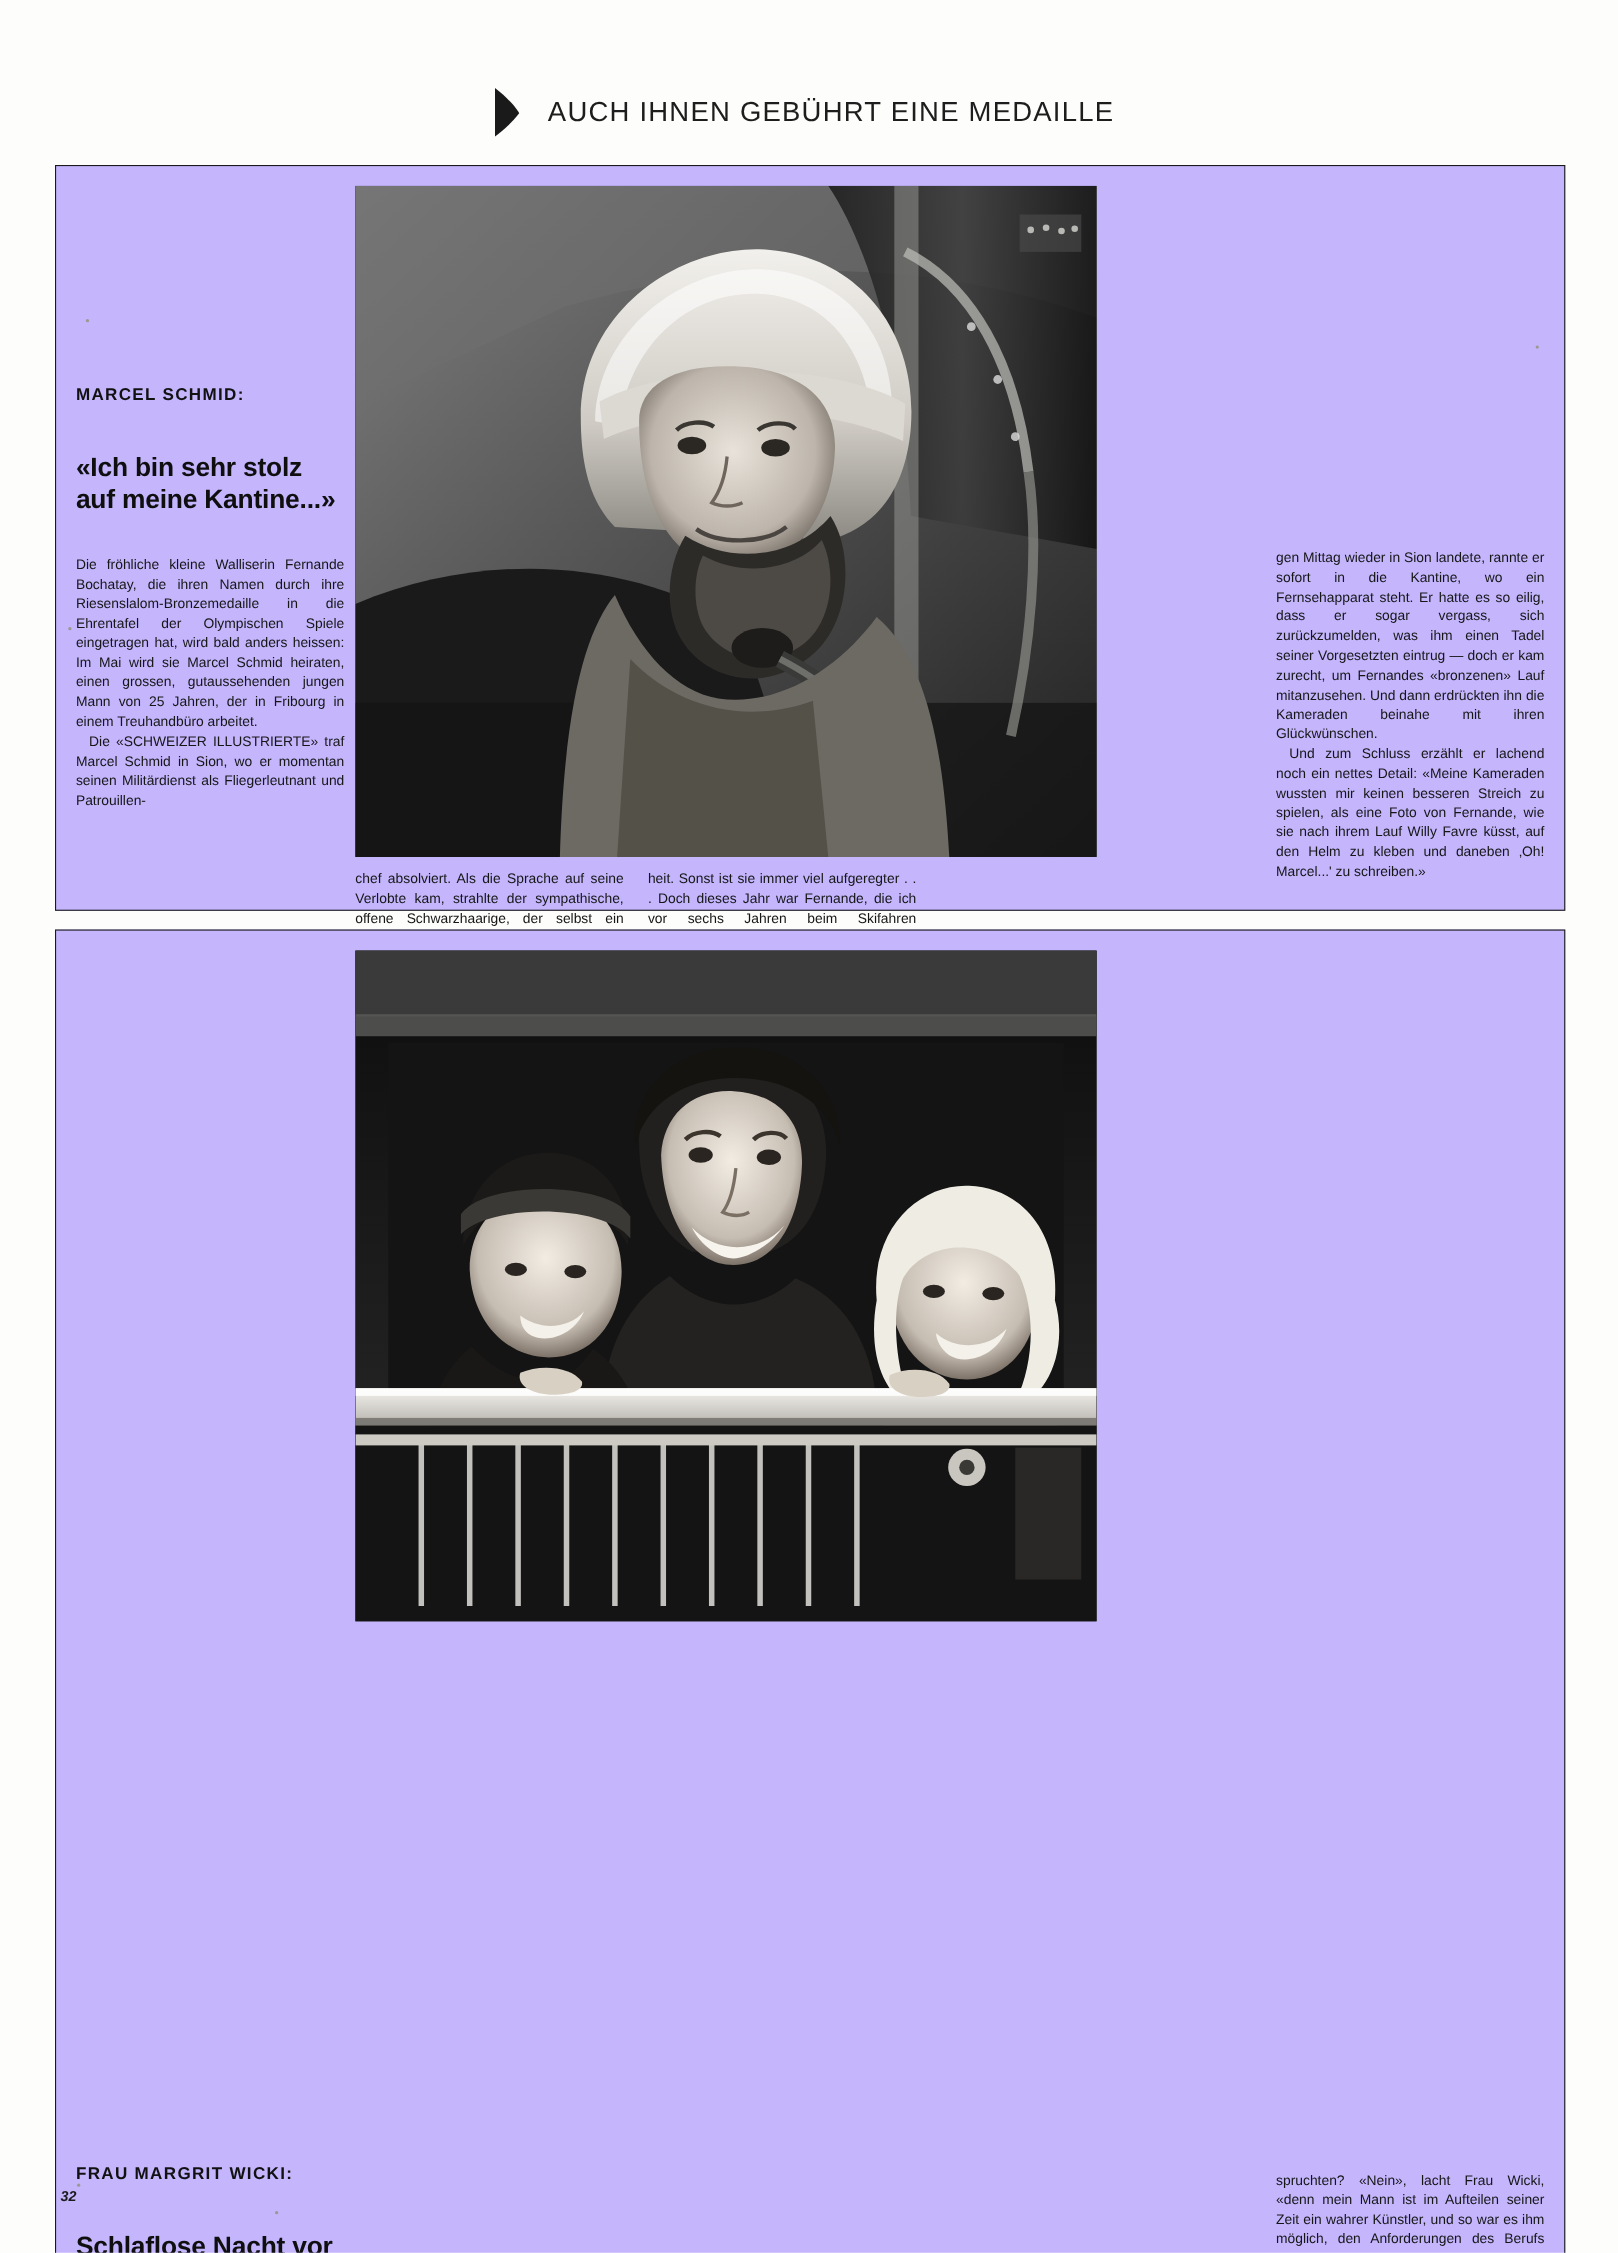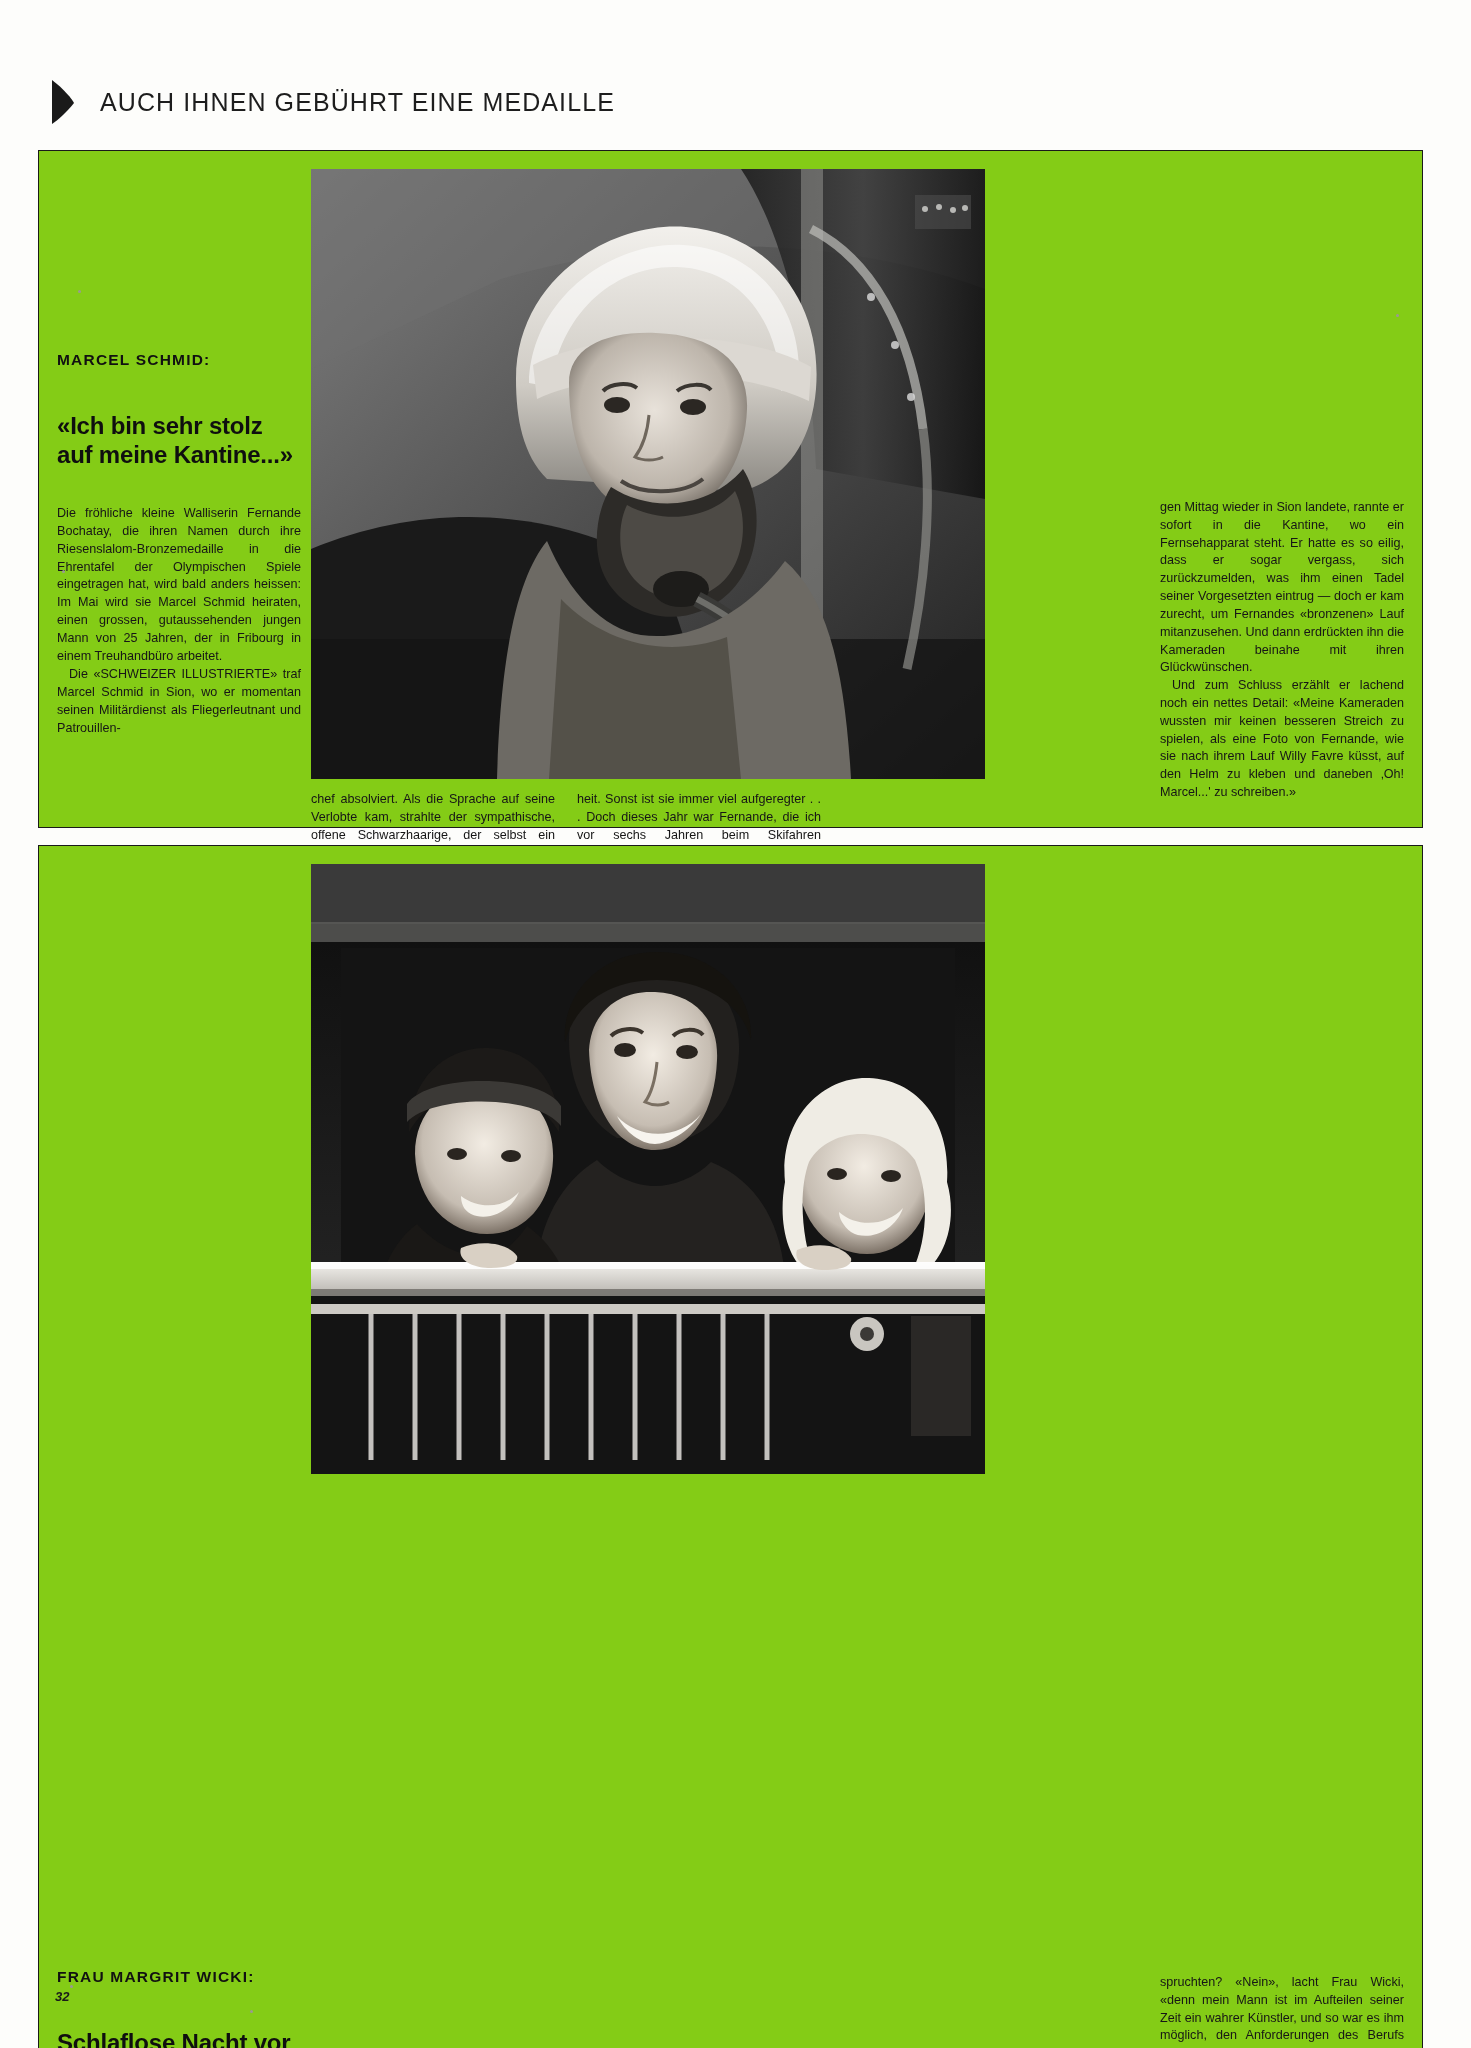--- a/index.html
+++ b/index.html
@@ -23,43 +23,44 @@
 
   
   .page-header {
     position: absolute;
     top: 72px;
     left: 50px;
     right: 60px;
     height: 60px;
     display: flex;
     align-items: center;
+    justify-content: center;
   }
   .header-marker {
     width: 26px;
     height: 46px;
     margin-right: 24px;
     flex: none;
   }
   .header-title {
     font-size: 25px;
     letter-spacing: 1.1px;
     font-weight: 400;
     color: #1d1d1d;
     white-space: nowrap;
   }
 
   
   .article {
     position: absolute;
-    left: 38px;
+    left: 50px;
     right: 48px;
     border: 1.5px solid #1a1a1a;
     box-sizing: border-box;
-    background: #84cc16;
+    background: #c4b5fd;
   }
   #article-1 { top: 150px; height: 678px; }
   #article-2 { top: 845px; height: 1320px; }
 
   .article-inner {
     position: relative;
     width: 100%;
     height: 100%;
   }
 

